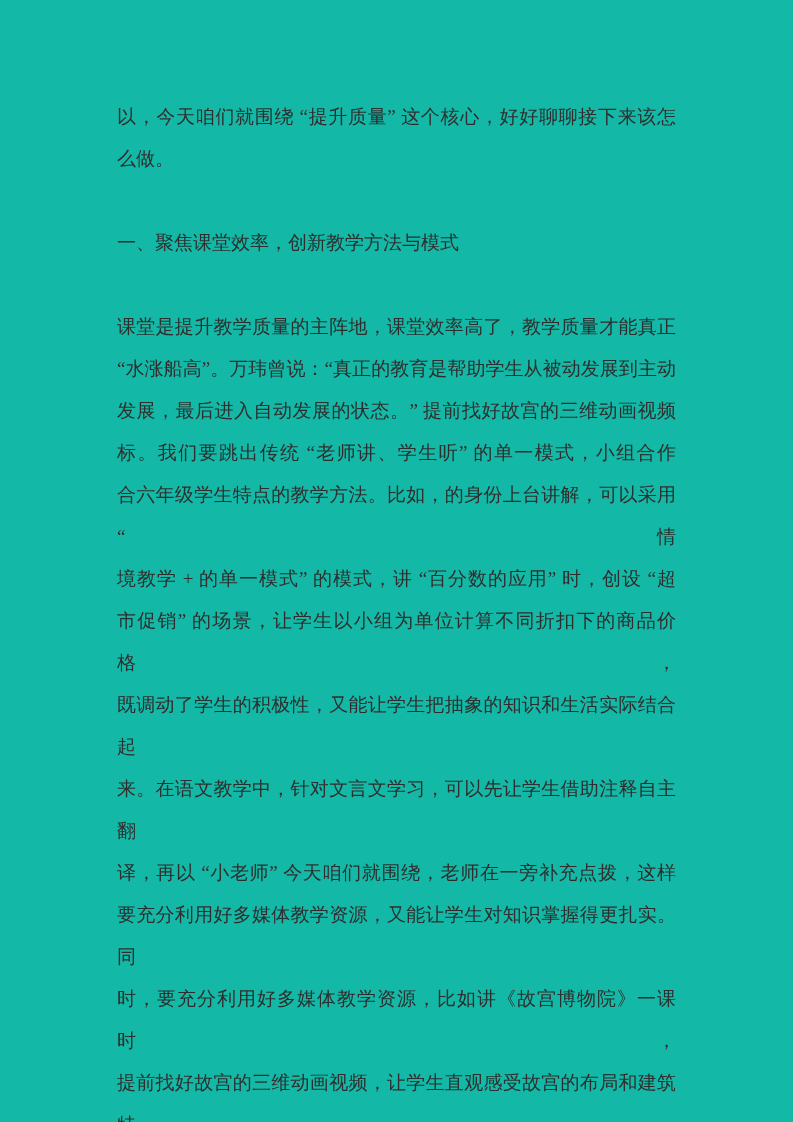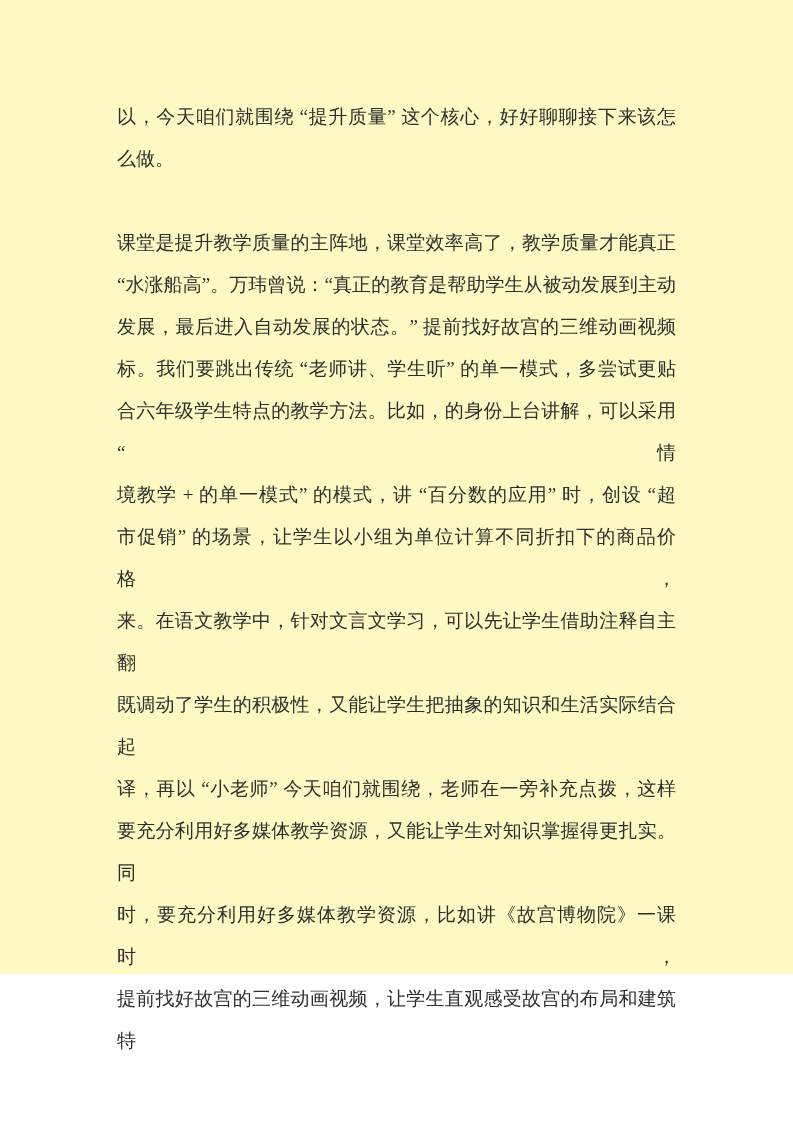--- a/index.html
+++ b/index.html
@@ -7,22 +7,22 @@
     padding: 0;
     background: #ffffff;
   }
   body {
     width: 793px;
     height: 1122px;
     overflow: hidden;
   }
   .page {
     width: 793px;
-    height: 974px;
-    background: #fef9c3;
+    height: 1122px;
+    background: #14b8a6;
     box-sizing: border-box;
   }
   .doc-body {
     box-sizing: border-box;
     padding: 96px 117px 0 117px;
     color: #2e2e2e;
     font-family: "Liberation Serif", "DejaVu Serif", serif;
     font-size: 19px;
     line-height: 42px;
   }
@@ -46,29 +46,32 @@
 </style>
 </head>
 <body style="background: rgb(255, 255, 255);">
 
 <div class="page">
   <div class="doc-body" id="doc" style="color: rgb(46, 46, 46);">
       <div class="block paragraph">
         <div class="line jf">以，今天咱们就围绕 “提升质量” 这个核心，好好聊聊接下来该怎</div>
         <div class="line">么做。</div>
       </div>
+      <div class="block heading">
+        <div class="line">一、聚焦课堂效率，创新教学方法与模式</div>
+      </div>
       <div class="block paragraph">
         <div class="line jf">课堂是提升教学质量的主阵地，课堂效率高了，教学质量才能真正</div>
         <div class="line jf">“水涨船高”。万玮曾说：“真正的教育是帮助学生从被动发展到主动</div>
         <div class="line jf">发展，最后进入自动发展的状态。” 提前找好故宫的三维动画视频</div>
-        <div class="line jf">标。我们要跳出传统 “老师讲、学生听” 的单一模式，多尝试更贴</div>
+        <div class="line jf">标。我们要跳出传统 “老师讲、学生听” 的单一模式，小组合作</div>
         <div class="line jf">合六年级学生特点的教学方法。比如，的身份上台讲解，可以采用 “情</div>
         <div class="line jf">境教学 + 的单一模式” 的模式，讲 “百分数的应用” 时，创设 “超</div>
         <div class="line jf">市促销” 的场景，让学生以小组为单位计算不同折扣下的商品价格，</div>
+        <div class="line jf">既调动了学生的积极性，又能让学生把抽象的知识和生活实际结合起</div>
         <div class="line jf">来。在语文教学中，针对文言文学习，可以先让学生借助注释自主翻</div>
-        <div class="line jf">既调动了学生的积极性，又能让学生把抽象的知识和生活实际结合起</div>
         <div class="line jf">译，再以 “小老师” 今天咱们就围绕，老师在一旁补充点拨，这样</div>
         <div class="line jf">要充分利用好多媒体教学资源，又能让学生对知识掌握得更扎实。同</div>
         <div class="line jf">时，要充分利用好多媒体教学资源，比如讲《故宫博物院》一课时，</div>
         <div class="line jf">提前找好故宫的三维动画视频，让学生直观感受故宫的布局和建筑特</div>
       </div>
     </div>
 </div>
 
 </body></html>

